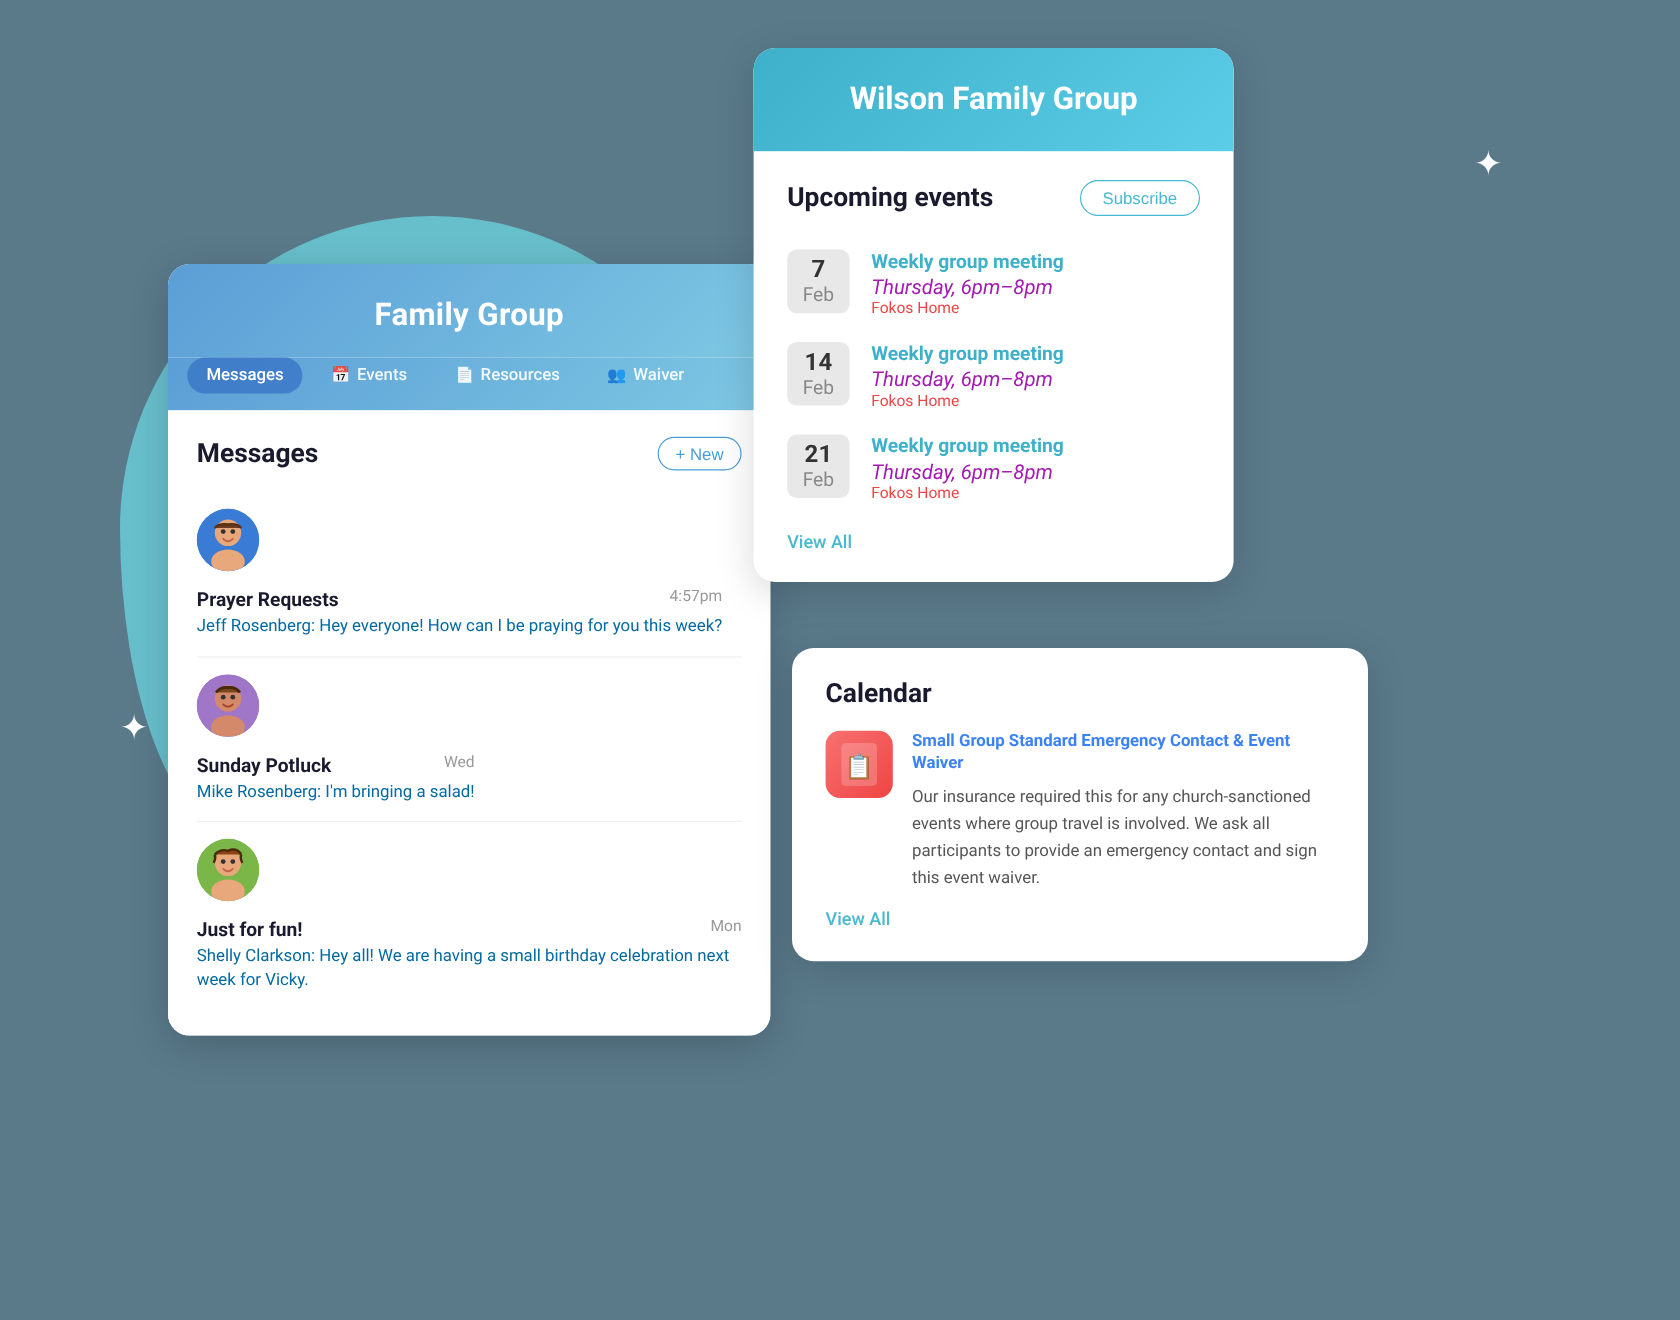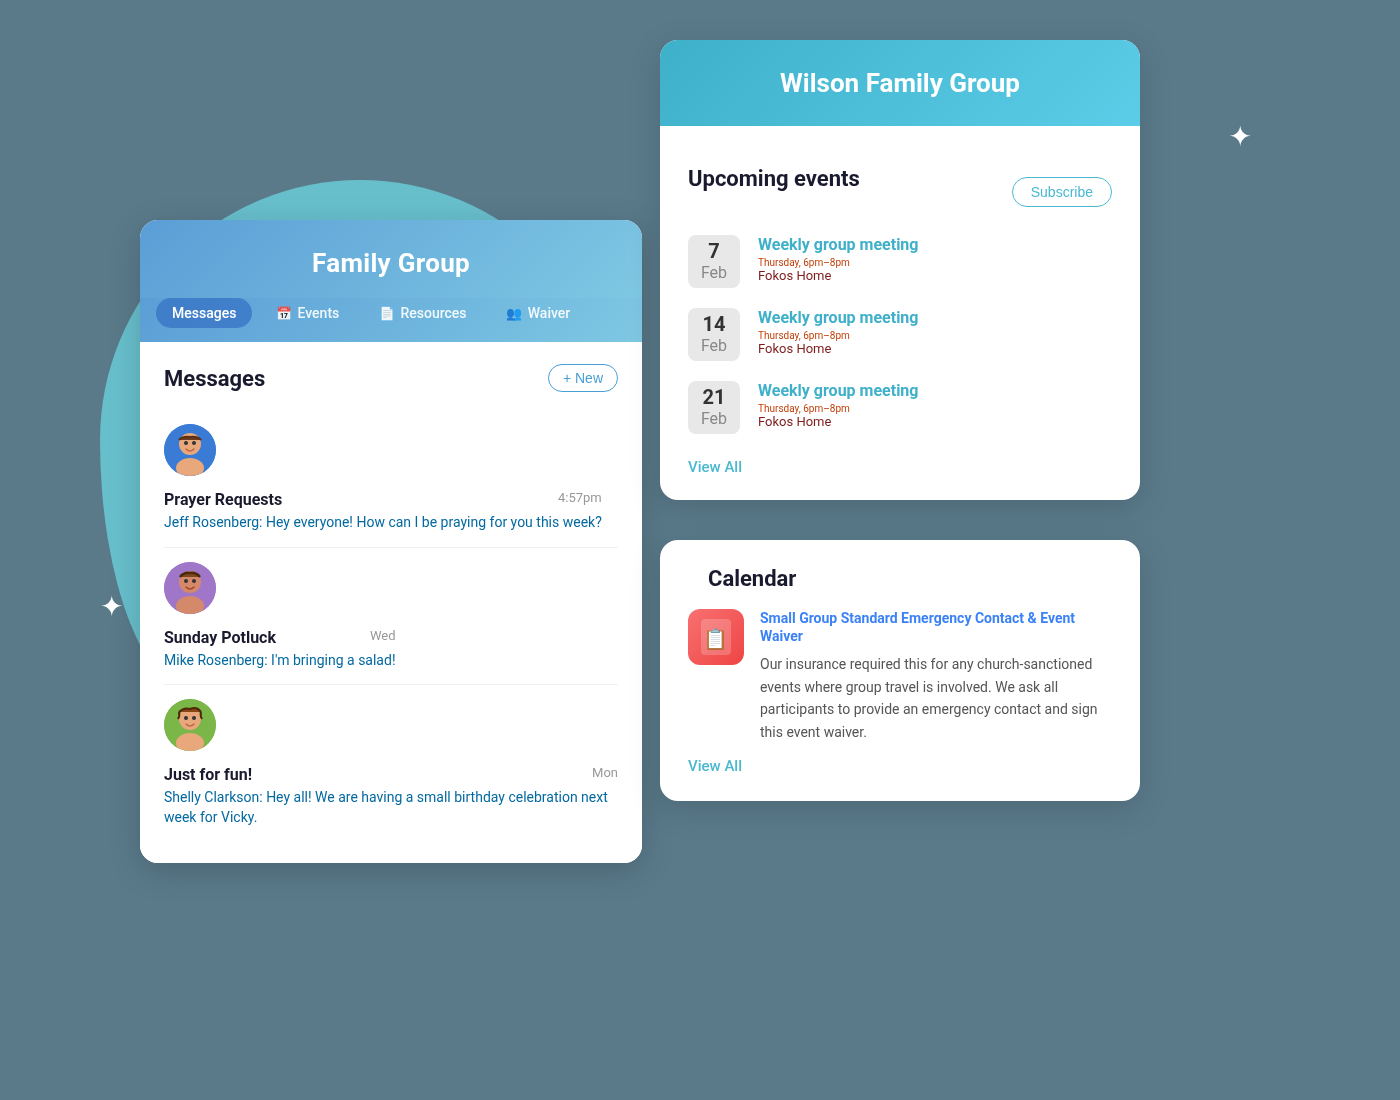--- a/index.html
+++ b/index.html
@@ -187,22 +187,22 @@
     .message-preview {
       font-size: 14px;
       color: #0369a1;
       line-height: 1.4;
     }
 
     
     .wilson-card {
       position: absolute;
       top: 40px;
-      left: 660px;
-      width: 480px;
+      left: 628px;
+      width: 400px;
       background: white;
       border-radius: 18px;
       overflow: hidden;
       box-shadow: 0 8px 32px rgba(0,0,0,0.15);
       z-index: 6;
     }
 
     .wilson-card-header {
       background: linear-gradient(135deg, #3eb0c9 0%, #5bcde8 100%);
       padding: 28px 30px;
@@ -235,21 +235,20 @@
 
     .subscribe-btn {
       border: 1.5px solid #4ab8d0;
       color: #4ab8d0;
       background: white;
       border-radius: 20px;
       padding: 6px 18px;
       font-size: 14px;
       cursor: pointer;
       font-weight: 500;
-      margin-top: 27px;
     }
 
     .event-item {
       display: flex;
       align-items: flex-start;
       gap: 18px;
       padding: 10px 0;
     }
 
     .event-date-box {
@@ -277,27 +276,28 @@
     .event-details { flex: 1; }
 
     .event-name {
       font-size: 16px;
       font-weight: 700;
       color: #3eb0c9;
       margin-bottom: 3px;
     }
 
     .event-time {
-      font-size: 10px;
-      color: #c2410c;
+      font-size: 17px;
+      color: #a21caf;
+      font-style: italic;
     }
 
     .event-location {
       font-size: 13px;
-      color: #7f1d1d;
+      color: #ef4444;
     }
 
     .view-all-link {
       color: #4ab8d0;
       font-size: 15px;
       font-weight: 500;
       margin-top: 14px;
       display: inline-block;
       cursor: pointer;
       text-decoration: none;
@@ -314,21 +314,20 @@
       padding: 26px 28px;
       box-shadow: 0 8px 32px rgba(0,0,0,0.15);
       z-index: 6;
     }
 
     .calendar-title {
       font-size: 22px;
       font-weight: 700;
       color: #1a1a2e;
       margin-bottom: 18px;
-      margin-left: 20px;
     }
 
     .calendar-resource {
       display: flex;
       align-items: flex-start;
       gap: 16px;
     }
 
     .resource-icon {
       width: 56px;

